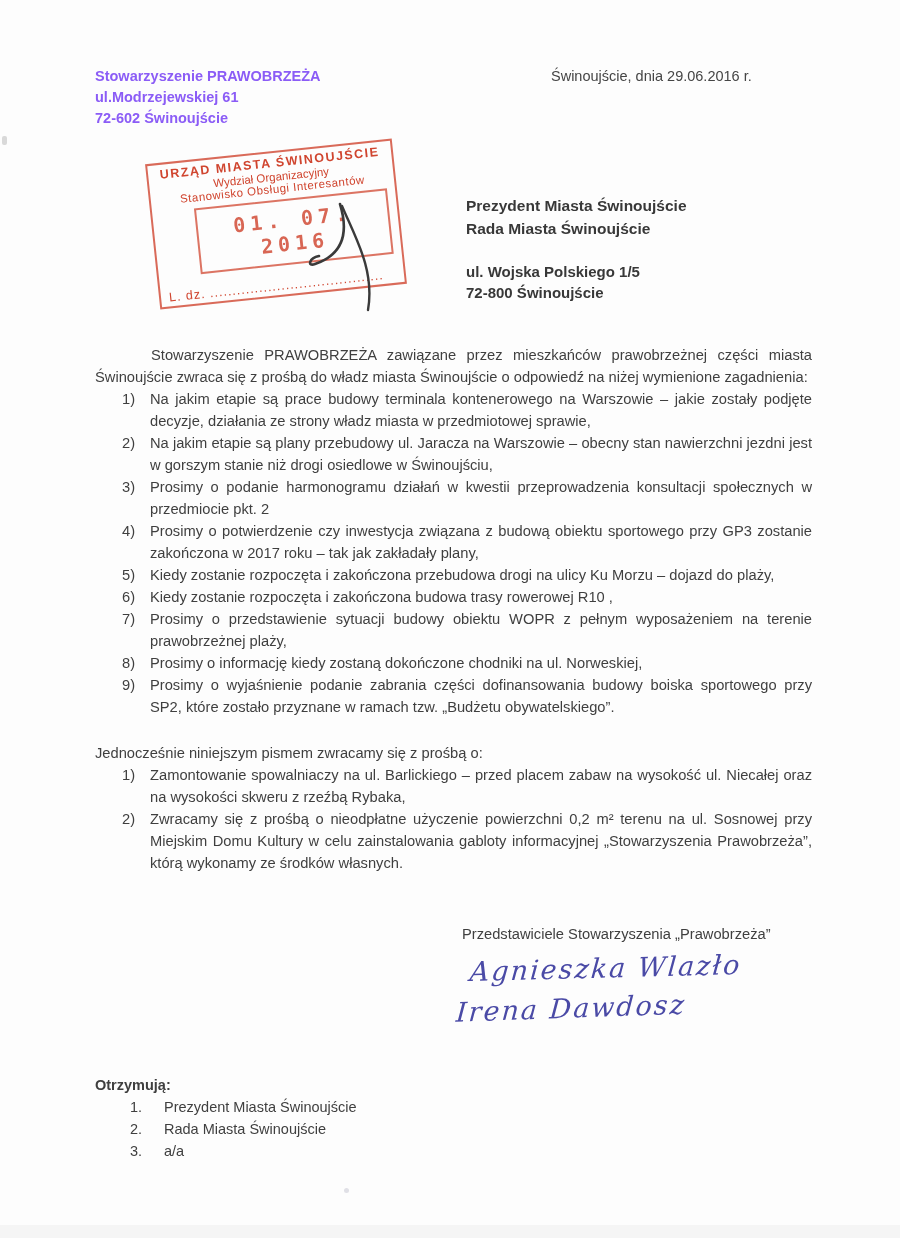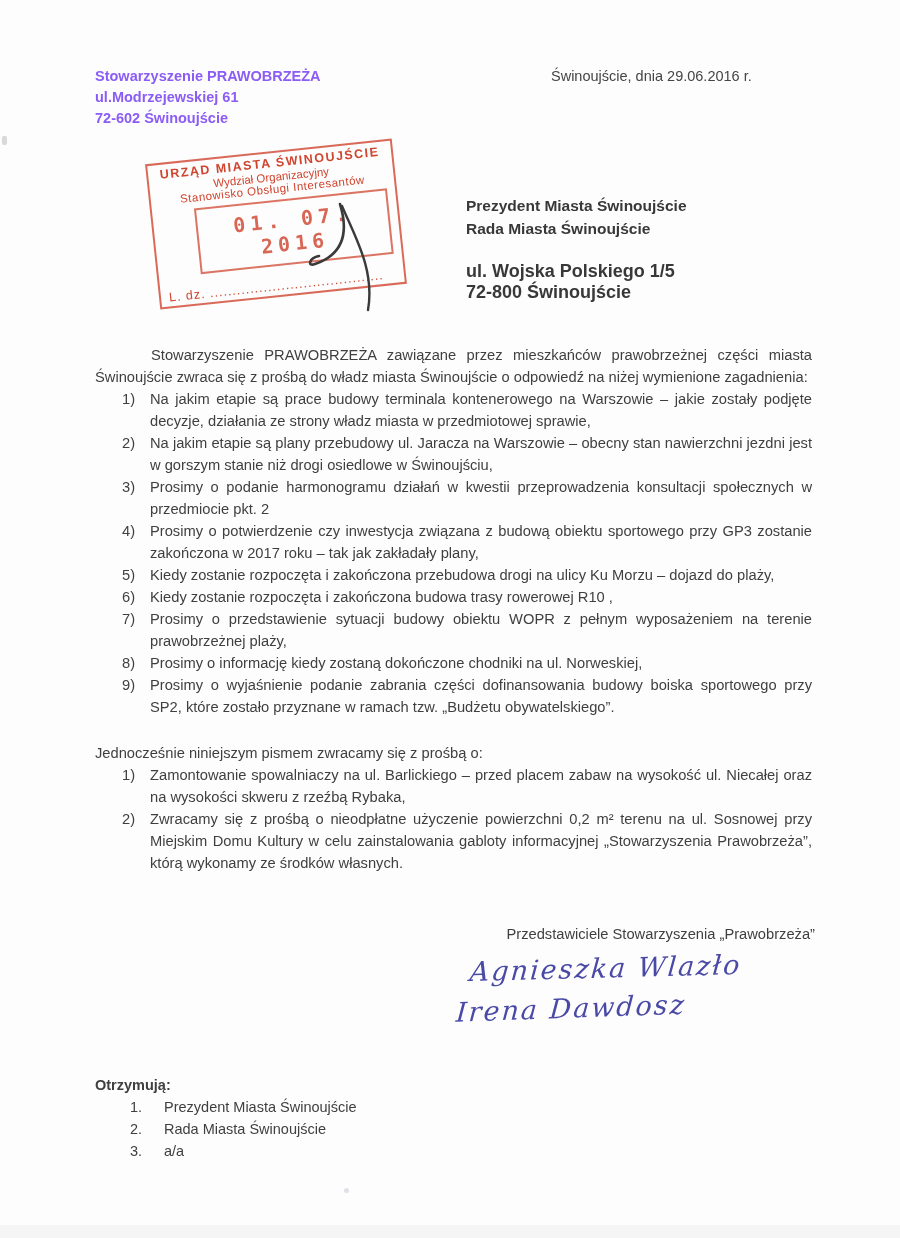--- a/index.html
+++ b/index.html
@@ -31,33 +31,33 @@
     border:2px solid rgba(208,69,47,0.75);
     margin:5px 8px 0 42px; height:62px;
     display:flex; align-items:center; justify-content:center;
   }
   .stamp .sdate { font-size:20px; font-weight:700; letter-spacing:5px; opacity:0.82; font-family:"DejaVu Sans Mono", monospace; }
   .stamp .ldz { position:absolute; left:8px; bottom:2px; font-size:12.5px; text-align:left; white-space:nowrap; overflow:hidden; width:225px; letter-spacing:1px; }
   .penmark { left:295px; top:192px; width:110px; height:125px; }
 
   
   .recipient { left:466px; top:194px; font-weight:700; font-size:15.5px; line-height:23px; color:#383838; }
-  .recipient .addr { margin-top:21px; font-size:18px; line-height:21px; }
+  .recipient .addr { margin-top:21px; font-size:15px; line-height:21px; }
 
   
   .letter { left:95px; top:344px; width:717px; font-size:14.7px; line-height:22px; text-align:justify; color:#3f3f3f; }
   .letter .intro { text-indent:56px; margin:0 0 0 0; }
   .qlist { margin-top:0; }
   .li { display:flex; }
   .li .num { width:28px; flex-shrink:0; padding-left:27px; box-sizing:content-box; }
   .li .txt { flex:1; text-align:justify; }
   .second-intro { margin-top:24px; }
 
   
-  .sig-block { left:475px; top:926px; width:340px; text-align:right; font-size:14.7px; color:#3f3f3f; }
+  .sig-block { left:462px; top:926px; width:340px; text-align:left; font-size:14.7px; color:#3f3f3f; }
   .signatures { left:470px; top:952px; width:310px; color:#4a4aa6; }
   .sig-line { font-family:"DejaVu Serif", serif; font-style:italic; font-size:27px; white-space:nowrap; letter-spacing:2px; transform:rotate(-1.5deg) skewX(-6deg); }
   .sig-line.second { margin-top:8px; transform:rotate(-2deg) skewX(-6deg); margin-left:-14px; }
 
   
   .footer { left:95px; top:1074px; font-size:14.5px; line-height:22px; color:#3f3f3f; }
   .footer .fhead { font-weight:700; }
   .footer .fli { display:flex; }
   .footer .fli .num { width:34px; padding-left:35px; flex-shrink:0; }
 

